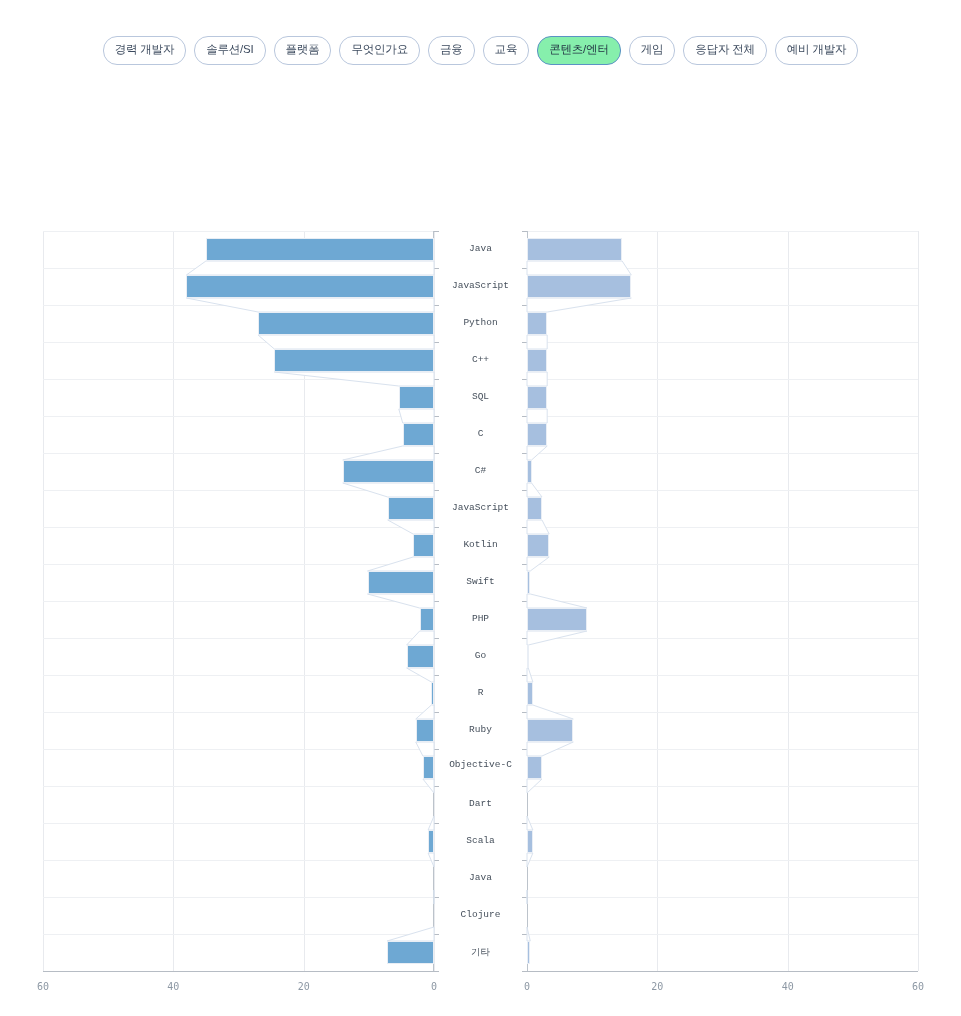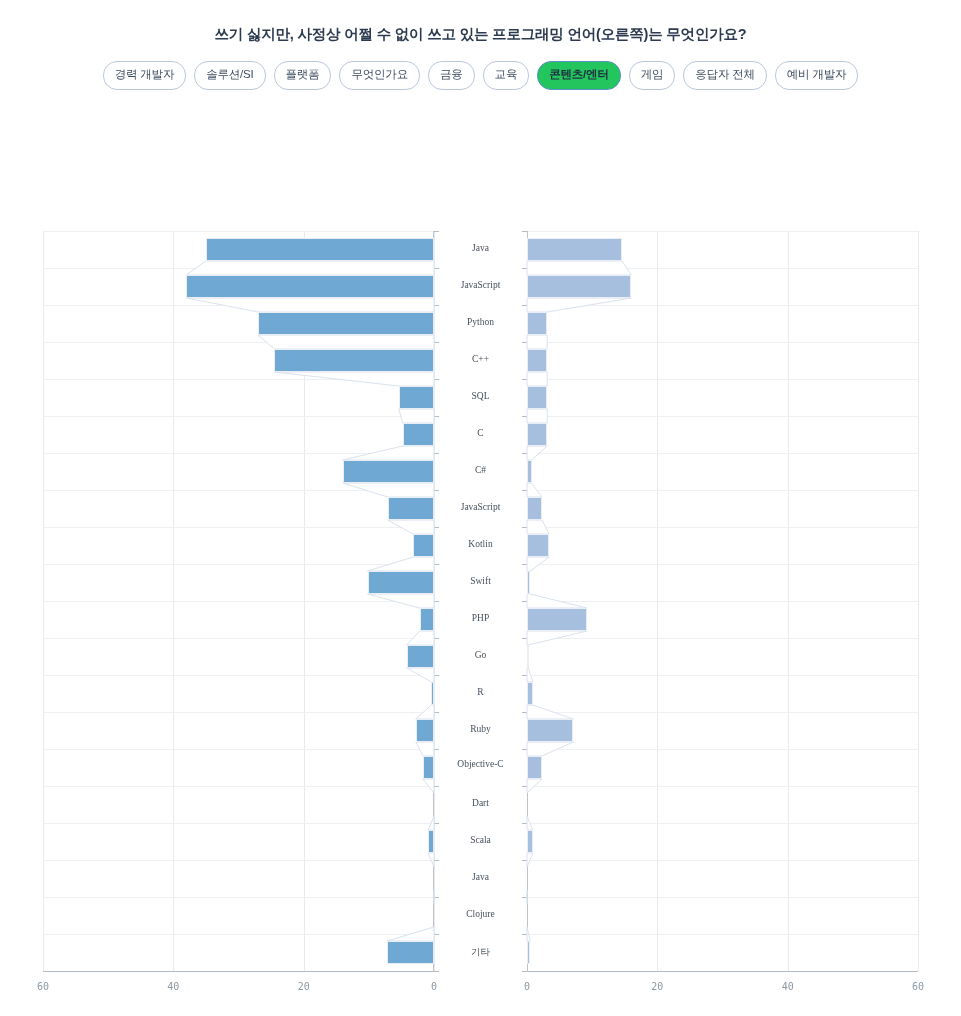--- a/index.html
+++ b/index.html
@@ -44,24 +44,24 @@
     background: #ffffff;
     color: #3c4a5e;
     font-size: 11.5px;
     line-height: 1;
     padding: 7px 11px 8px;
     cursor: pointer;
     white-space: nowrap;
     letter-spacing: -0.2px;
   }
   .chip.active {
-    background: #22c55e;
+    background: #86efac;
     border-color: #5b92c4;
     color: #1f2d3f;
-    font-weight: bold;
+    font-weight: normal;
   }
 
   
   .chart-area {
     position: absolute;
     left: 0; top: 205px;
     width: 961px; height: 811px;
   }
   .center-axis-title {
     position: absolute;
@@ -114,41 +114,40 @@
   .panel-left .bar  { right: 0; }
   .panel-right .bar { left: 0; }
   .panel-right .bar { background: #a6bfdf; }
 
   .connector { position: absolute; left: 0; top: 0; width: 100%; height: 100%; overflow: visible; pointer-events: none; }
 
   .cat-label {
     position: absolute;
     left: 434px; width: 93px;
     text-align: center;
-    font-family: Liberation Serif, serif;
+    font-family: Liberation Mono, monospace;
     font-size: 9.5px;
     color: #46505c;
     letter-spacing: 0px;
   }
 
   .xtick {
     position: absolute;
     font-family: "DejaVu Sans Mono", monospace;
     font-size: 10px;
     color: #8d98a4;
     transform: translateX(-50%);
   }
 </style>
 </head>
 <body>
 
 <div id="page">
 
   <div class="title-block">
-    <div class="title-line">쓰기 싫지만, 사정상 어쩔 수 없이 쓰고 있는 프로그래밍 언어(오른쪽)는 무엇인가요?</div>
   </div>
 
   <div class="chips" id="chips">
       <div class="chip">경력 개발자</div>
       <div class="chip">솔루션/SI</div>
       <div class="chip">플랫폼</div>
       <div class="chip">무엇인가요</div>
       <div class="chip">금융</div>
       <div class="chip">교육</div>
       <div class="chip active">콘텐츠/엔터</div>

